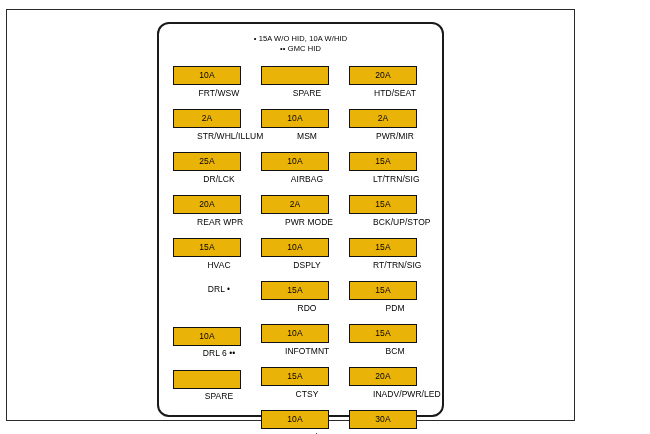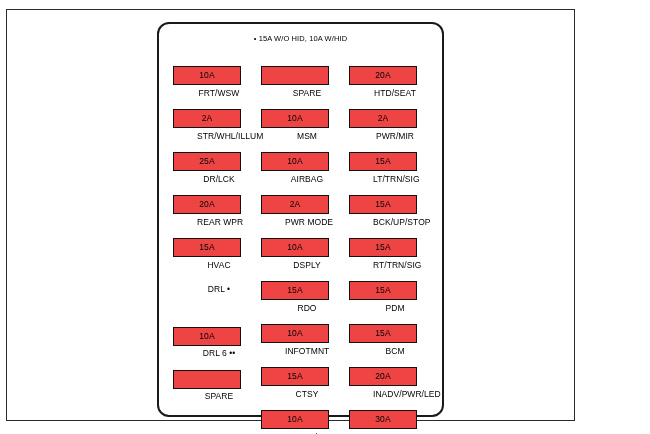--- a/index.html
+++ b/index.html
@@ -70,21 +70,21 @@
 
   .fuse-cell {
     height: 43px;
     position: relative;
   }
   .fuse-box {
     width: 68px;
     height: 19px;
     border: 1.8px solid #111111;
     box-sizing: border-box;
-    background: #ef4444;
+    background: #eab308;
     display: flex;
     align-items: center;
     justify-content: center;
     text-align: center;
   }
   .fuse-rating {
     font-size: 8.5px;
     color: #000000;
     line-height: 9px;
     letter-spacing: 0.1px;
@@ -102,20 +102,21 @@
 </style>
 </head>
 <body>
 
 <div id="image-frame">
 
   <div id="fuse-panel">
 
     <div id="legend">
       <div class="legend-line">• 15A W/O HID, 10A W/HID</div>
+      <div class="legend-line">•• GMC HID</div>
     </div>
 
     <div class="fuse-column" id="column-left">
         <div class="fuse-cell">
           <div class="fuse-box">
             <span class="fuse-rating">10A</span>
           </div>
           <div class="fuse-label">FRT/WSW</div>
         </div>
         <div class="fuse-cell">

